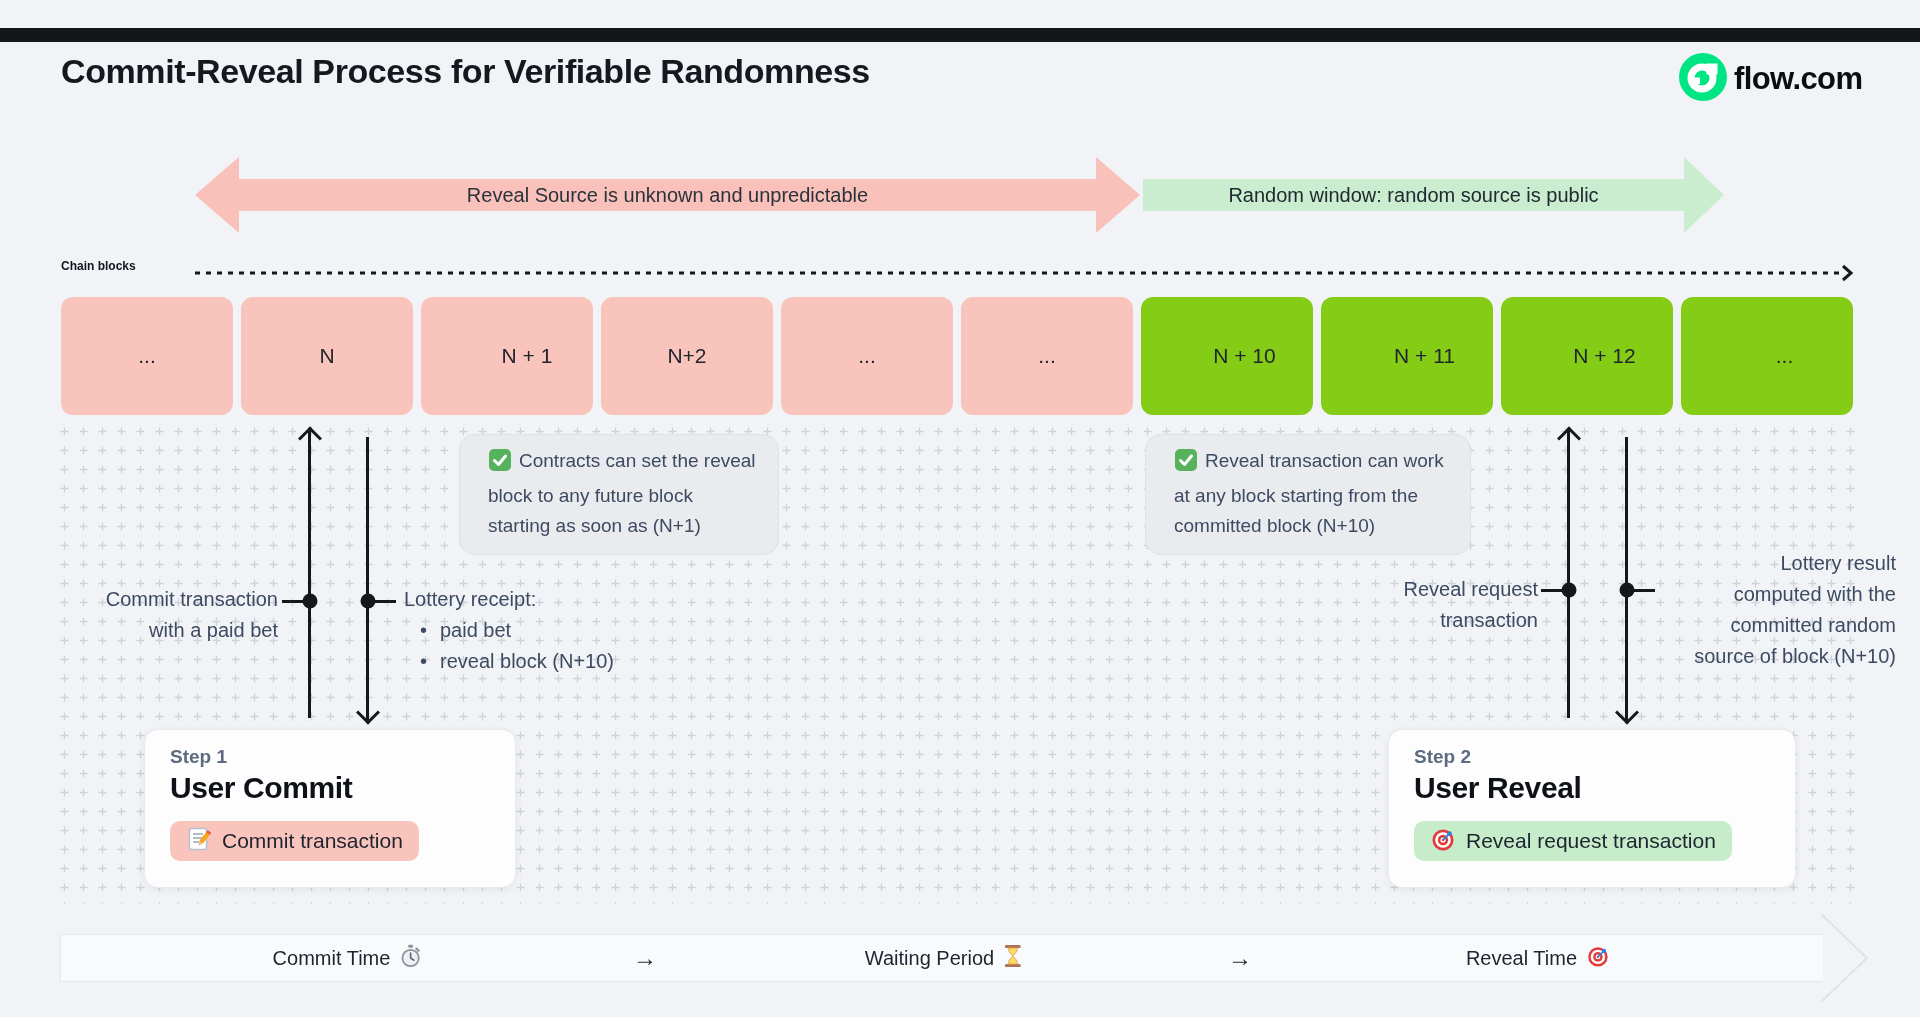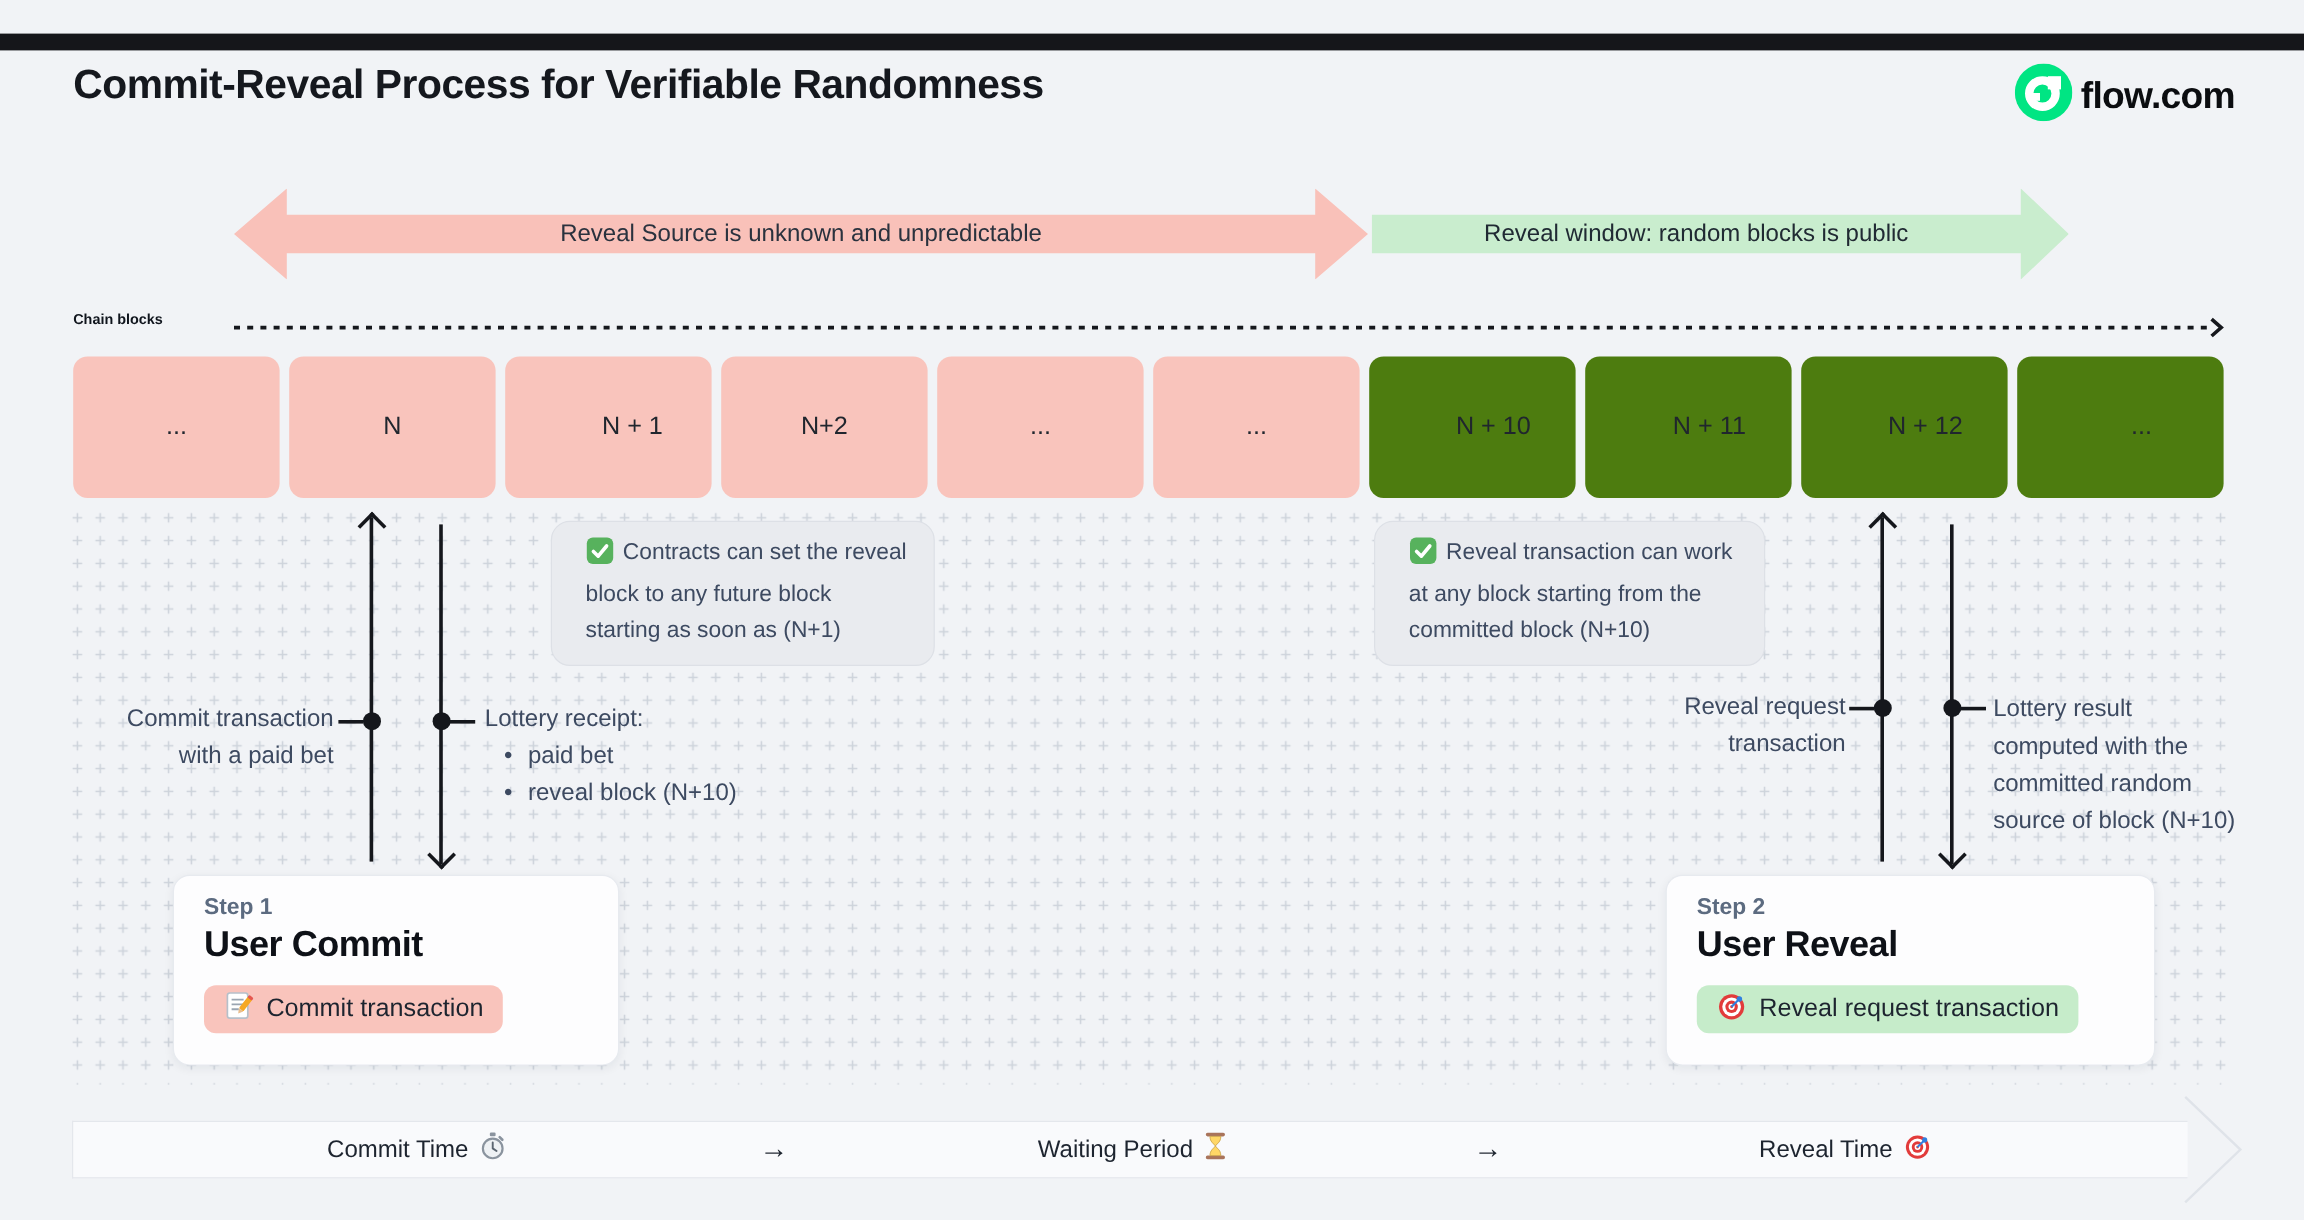--- a/index.html
+++ b/index.html
@@ -31,21 +31,21 @@
     clip-path:polygon(0 22px,calc(100% - 40px) 22px,calc(100% - 40px) 0,100% 50%,calc(100% - 40px) 100%,calc(100% - 40px) 54px,0 54px);
   }
 
   
   .chain-label{left:61px;top:259px;font-size:12px;font-weight:700;color:#10151d;}
   .chain-line{left:195px;top:264px;}
   .block{top:297px;height:118px;width:172px;border-radius:12px;
          display:flex;align-items:center;justify-content:center;
          font-size:21px;color:#20262e;}
   .block.commit{background:#f9c4bc;}
-  .block.reveal{background:#4d7c0f;padding-left:35px;}
+  .block.reveal{background:#84cc16;padding-left:35px;}
 
   
   .callout{background:#e9ebef;border:1px solid #dde0e6;border-radius:16px;
            padding:11px 18px 13px 28px;font-size:19px;line-height:30px;color:#3d4a61;}
   .callout .check{display:inline-block;vertical-align:-5px;margin-right:7px;}
   .callout-commit{left:459px;top:434px;width:320px;}
   .callout-reveal{left:1145px;top:434px;width:326px;}
 
   
   .vline{width:3px;background:#15171c;}
@@ -109,21 +109,21 @@
         <rect x="14.5" y="24.5" width="6.5" height="6.5" fill="#ffffff"></rect>
       </svg>
     </span>
     <span class="brand-label">flow.com</span>
   </div>
 
   <div class="abs banner banner-commit">
     <span>Reveal Source is unknown and unpredictable</span>
   </div>
   <div class="abs banner banner-reveal">
-    <span>Reveal window: random blocks is public</span>
+    <span>Random window: random source is public</span>
   </div>
 
   <div class="abs chain-label">Chain blocks</div>
   <svg class="abs chain-line" width="1668" height="18">
     <line x1="0" y1="9" x2="1648" y2="9" stroke="#16181d" stroke-width="3" stroke-dasharray="5 6"></line>
     <polyline points="1648,2 1656,9 1648,16" fill="none" stroke="#16181d" stroke-width="3"></polyline>
   </svg>
 
   <div class="abs block commit" style="left:61px;">
       <span>...</span>
@@ -196,21 +196,21 @@
   <div class="abs node-dot" style="left:1569px;top:590px;"></div>
   <div class="abs node-dot" style="left:1627px;top:590px;"></div>
   <div class="abs tick" style="left:1541px;top:589px;width:21px;"></div>
   <div class="abs tick" style="left:1634px;top:589px;width:21px;"></div>
 
   <div class="abs note right-align" style="left:1320px;top:574px;width:218px;">
     <div>Reveal request</div>
     <div>transaction</div>
   </div>
 
-  <div class="abs note" style="left:1661px;top:576px;width:235px;">
+  <div class="abs note" style="left:1661px;top:548px;width:235px;text-align:right;">
     <div>Lottery result</div>
     <div>computed with the</div>
     <div>committed random</div>
     <div>source of block (N+10)</div>
   </div>
 
   <div class="abs step-card card-step1">
     <div class="eyebrow">Step 1</div>
     <div class="step-title">User Commit</div>
     <div class="pill pill-pink">

